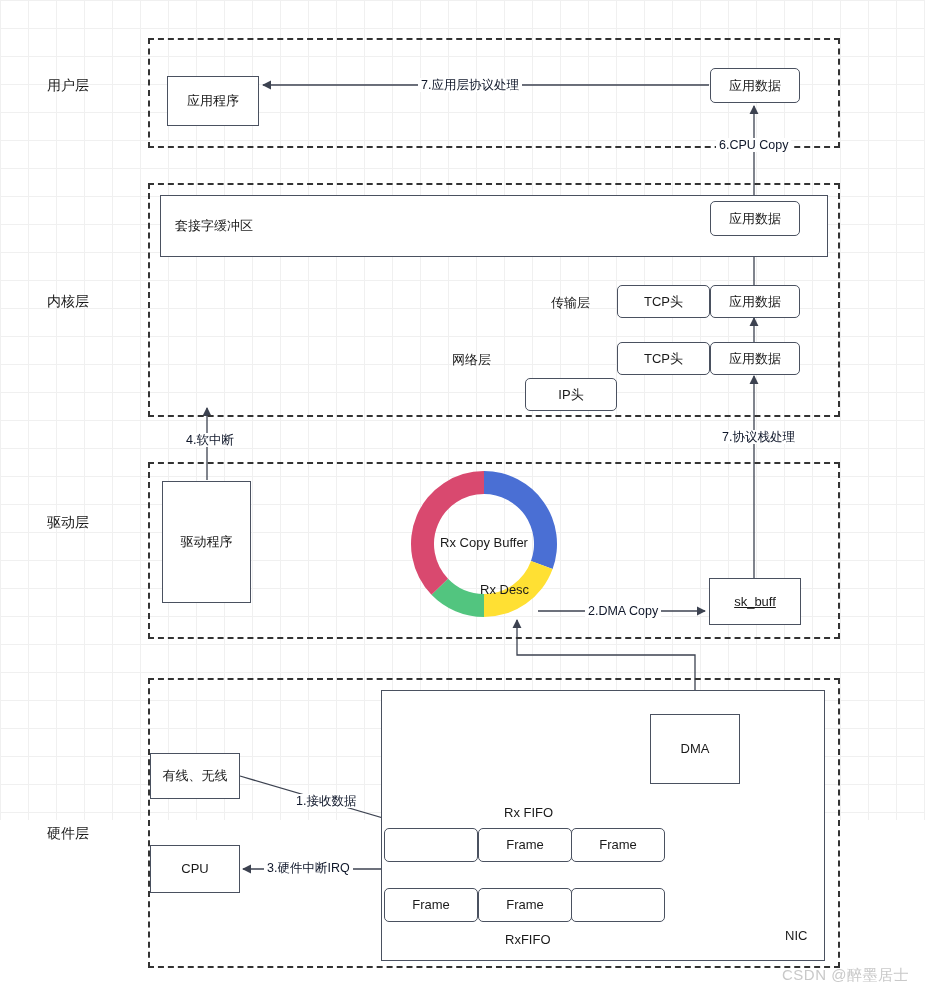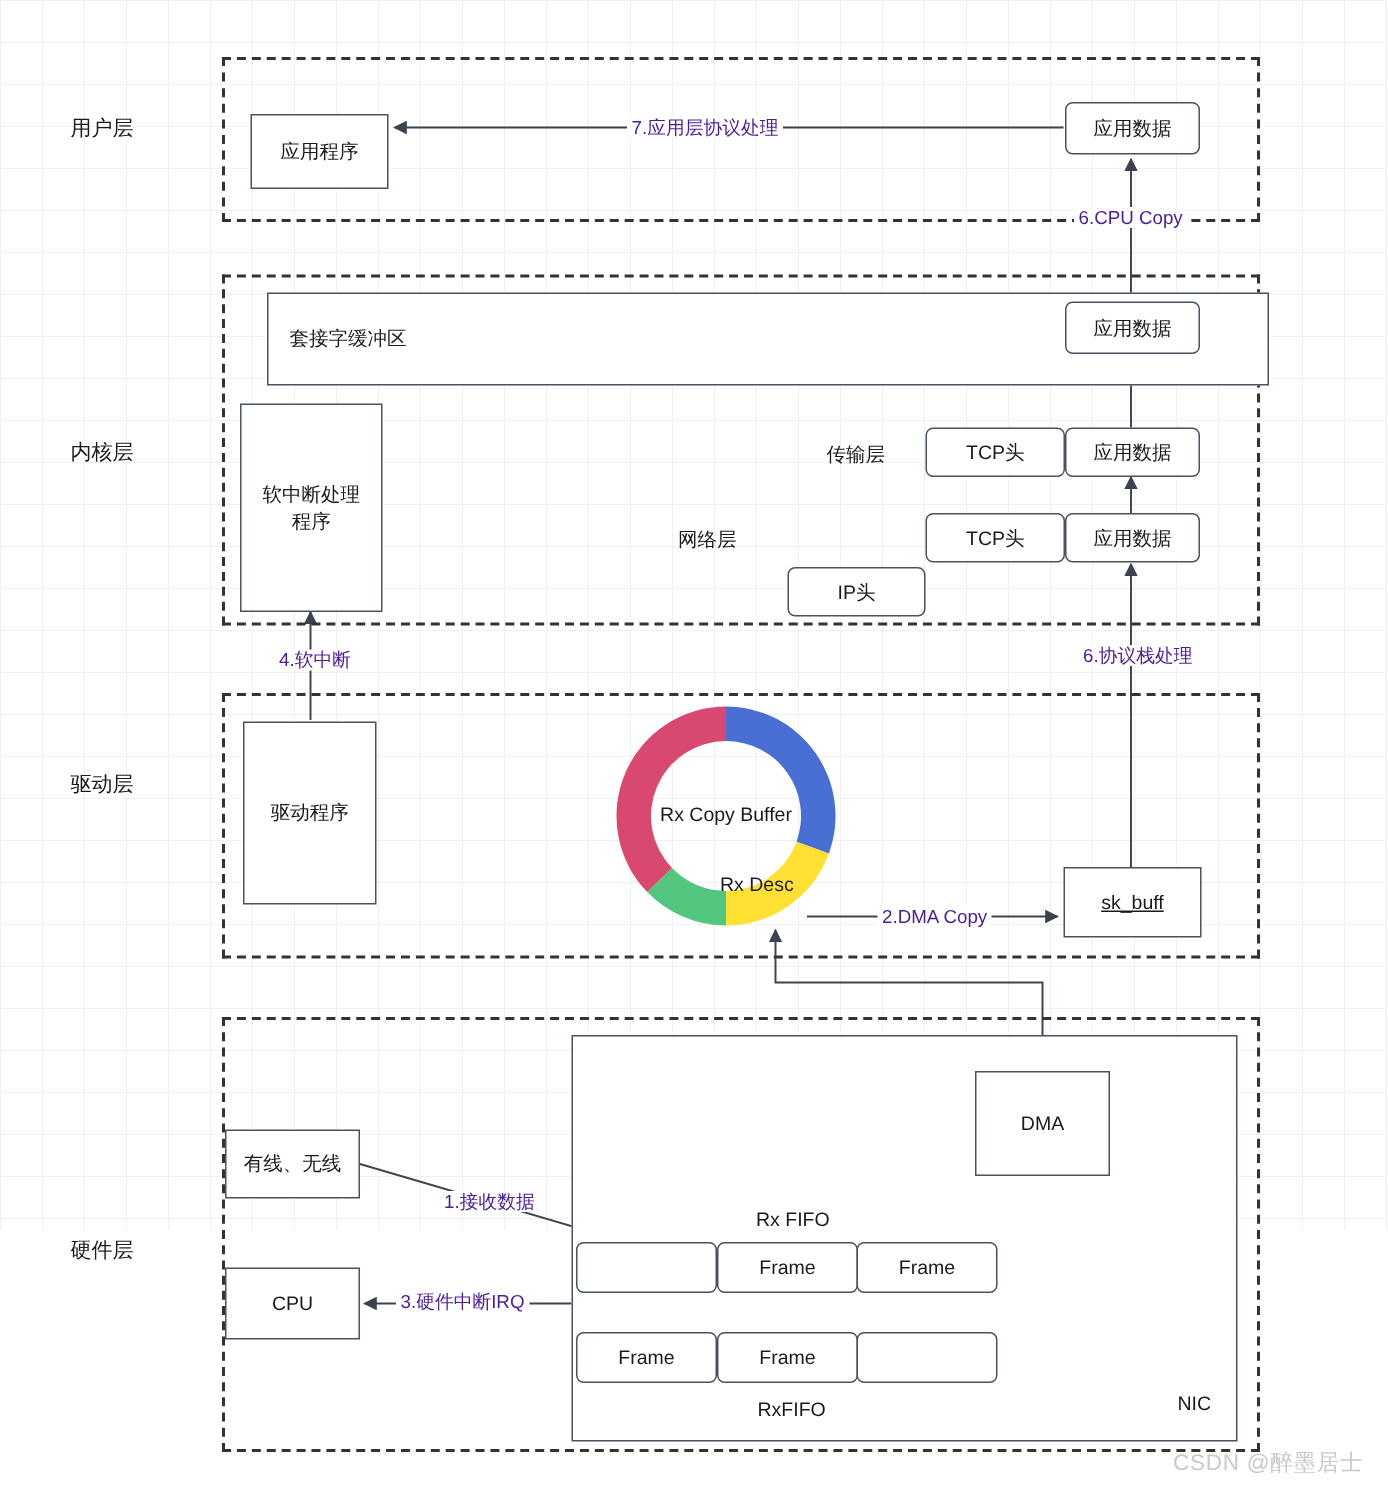--- a/index.html
+++ b/index.html
@@ -54,21 +54,21 @@
   .plain-text {
     position: absolute;
     font-size: 13px;
     color: #1a1a1a;
     white-space: nowrap;
     text-align: center;
   }
   .edge-label {
     position: absolute;
     font-size: 12.5px;
-    color: #4c1d95;
+    color: #0f172a;
     background: #ffffff;
     padding: 0 3px;
     white-space: nowrap;
     line-height: 14px;
   }
   .donut-wrap { position: absolute; }
   .donut-center-label {
     position: absolute;
     font-size: 13px;
     color: #1a1a1a;
@@ -127,38 +127,34 @@
 
   <div class="node" style="left:167px; top:60px; width:92px; height:50px;margin-top:16px;">应用程序</div>
 
   <div class="node rounded" style="left:710px; top:68px; width:90px; height:35px;">应用数据</div>
 
   <div class="edge-label" style="left:418px; top:78px;">7.应用层协议处理</div>
   <div class="edge-label" style="left:716px; top:138px;">6.CPU Copy</div>
 
   <div class="dash-zone" style="left:148px; top:183px; width:692px; height:234px;"></div>
 
-  <div class="node left-align" style="left:160px; top:195px; width:668px; height:62px;margin-left:18px;">套接字缓冲区</div>
+  <div class="node left-align" style="left:160px; top:195px; width:668px; height:62px;">套接字缓冲区</div>
   <div class="node rounded" style="left:710px; top:201px; width:90px; height:35px;">应用数据</div>
 
-  <div class="node" style="left:160px; top:269px; width:95px; height:139px; flex-direction:column;">
-    <span>软中断处理</span>
-    <span>程序</span>
-  </div>
 
   <div class="plain-text" style="left:551px; top:294px;">传输层</div>
   <div class="node rounded" style="left:617px; top:285px; width:93px; height:33px;">TCP头</div>
   <div class="node rounded" style="left:710px; top:285px; width:90px; height:33px;">应用数据</div>
 
   <div class="plain-text" style="left:452px; top:351px;">网络层</div>
   <div class="node rounded" style="left:525px; top:342px; width:92px; height:33px;margin-top:36px;">IP头</div>
   <div class="node rounded" style="left:617px; top:342px; width:93px; height:33px;">TCP头</div>
   <div class="node rounded" style="left:710px; top:342px; width:90px; height:33px;">应用数据</div>
 
-  <div class="edge-label" style="left:719px; top:430px;">6.协议栈处理</div>
+  <div class="edge-label" style="left:719px; top:430px;">7.协议栈处理</div>
   <div class="edge-label" style="left:183px; top:433px;">4.软中断</div>
 
   <div class="dash-zone" style="left:148px; top:462px; width:692px; height:177px;"></div>
 
   <div class="node" style="left:162px; top:481px; width:89px; height:122px;">驱动程序</div>
 
   <div class="donut-wrap" style="left:408px; top:468px; width:152px; height:152px;">
     <svg width="152" height="152" viewBox="0 0 152 152">
       <g id="donut-segments">
           <path d="M 76 3 A 73 73 0 0 1 144.59756131737132 100.96747046277382 L 122.98463103929542 93.10100716628344 A 50 50 0 0 0 76 26 Z" fill="#4a6fd4"></path>

